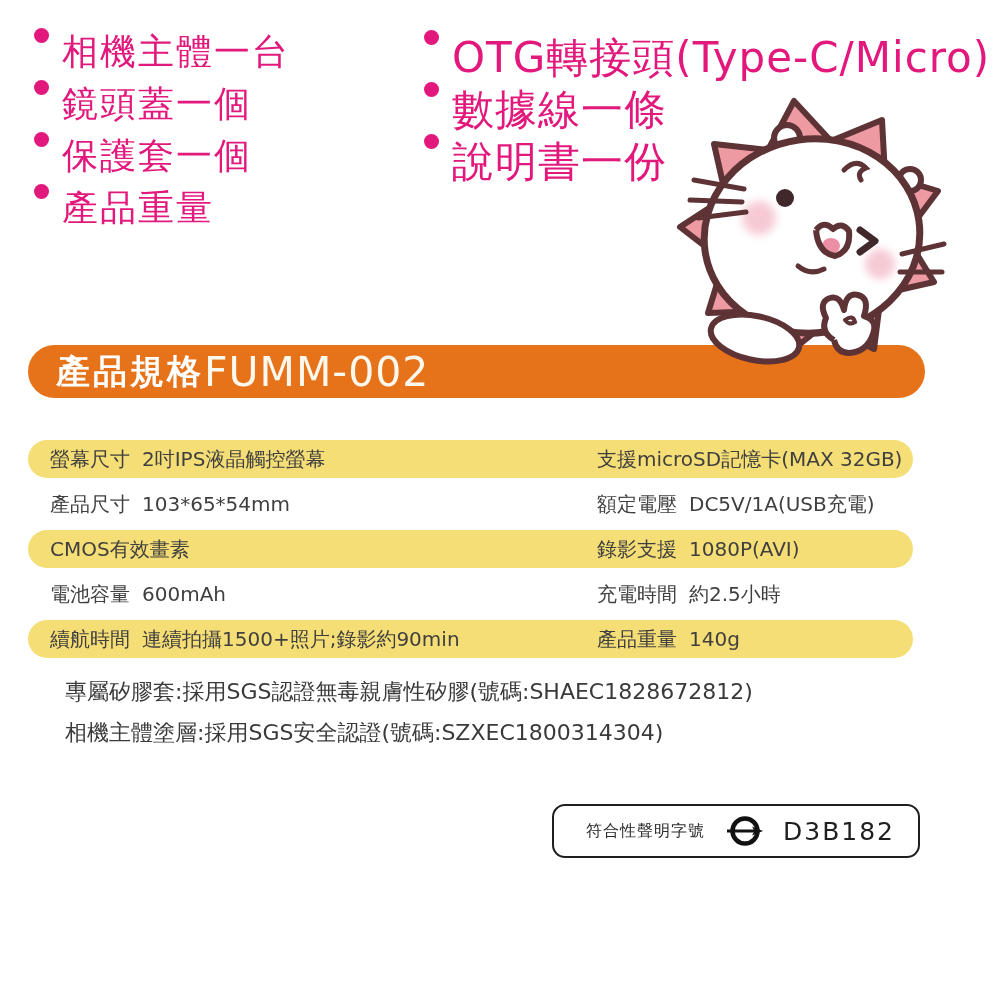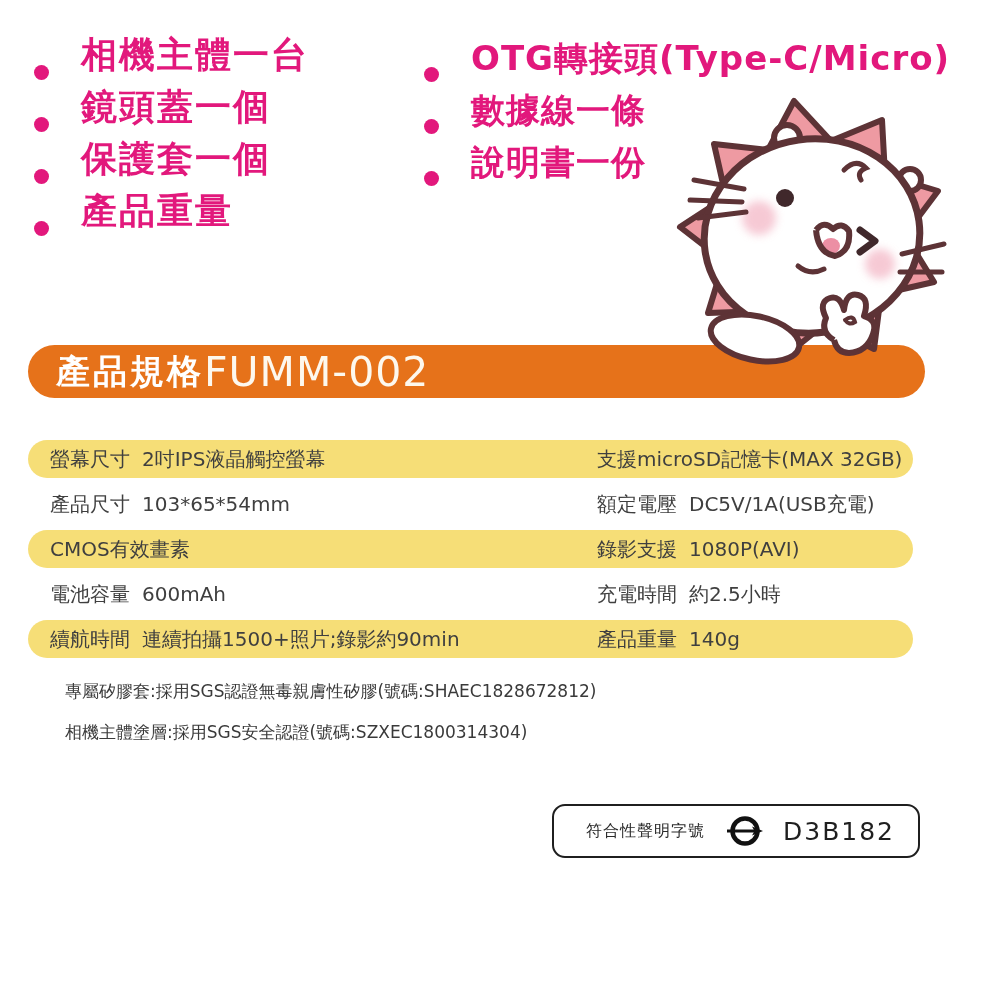--- a/index.html
+++ b/index.html
@@ -11,22 +11,22 @@
     --mane:#ee9aa2;
   }
   html,body{margin:0;padding:0;background:#ffffff;}
   body{width:1000px;height:1000px;font-family:"DejaVu Sans","Liberation Sans",sans-serif;}
   .stage{position:absolute;left:0;top:0;width:1000px;height:1000px;background:#fff;overflow:hidden;}
 
   
   .bullet-col{position:absolute;display:flex;flex-direction:column;}
   .bullet-col.colL{left:34px;top:28px;}
   .bullet-col.colR{left:424px;top:30px;}
-  .bullet-item{display:flex;align-items:flex-end;height:52px;color:var(--pink);font-weight:bold;font-size:36px;letter-spacing:2px;white-space:nowrap;gap:19px;}
-  .bullet-col.colR .bullet-item{font-size:34px;letter-spacing:1px;}
+  .bullet-item{display:flex;align-items:flex-start;height:52px;color:var(--pink);font-weight:normal;font-size:36px;letter-spacing:2px;white-space:nowrap;}
+  .bullet-col.colR .bullet-item{font-size:42px;letter-spacing:1px;}
   .b-dot{width:15px;height:15px;border-radius:50%;background:var(--pink);margin-right:13px;flex:none;}
 
   
   .banner{position:absolute;left:28px;top:345px;width:897px;height:53px;background:var(--orange);
           border-radius:27px;display:flex;align-items:center;justify-content:flex-start;color:#fff;z-index:1;}
   .banner .title{font-size:34px;font-weight:bold;margin-left:28px;letter-spacing:3px;}
   .banner .model{font-size:41px;margin-right:52px;letter-spacing:1px;color:#fdf8ee;}
 
   
   .mascot{position:absolute;left:652px;top:94px;width:348px;height:276px;z-index:2;}
@@ -34,21 +34,21 @@
   
   .spec{position:absolute;left:28px;top:440px;width:885px;}
   .spec-row{display:flex;align-items:center;height:38px;margin-bottom:7px;font-size:20px;color:var(--ink);border-radius:19px;gap:22px;}
   .spec-row.hl{background:var(--yellow);}
   .cell{display:flex;align-items:center;white-space:nowrap;}
   .cellL{width:547px;padding-left:22px;box-sizing:border-box;}
   .cellR{flex:1;}
   .lbl:not(:empty){margin-right:12px;}
 
   
-  .notes{position:absolute;left:65px;top:671px;font-size:17px;color:#3a3a3a;line-height:41px;}
+  .notes{position:absolute;left:65px;top:671px;font-size:22px;color:#3a3a3a;line-height:41px;}
   .notes div{white-space:nowrap;}
 
   
   .compliance{position:absolute;left:552px;top:804px;width:368px;height:54px;border:2.5px solid #1f1f1f;
               border-radius:13px;display:flex;align-items:center;box-sizing:border-box;background:#fff;}
   .compliance .c-label{font-size:16px;color:#2a2a2a;margin-left:32px;letter-spacing:1px;}
   .compliance .c-icon{margin-left:20px;display:flex;align-items:center;}
   .compliance .c-code{font-size:25px;color:#1f1f1f;margin-left:18px;letter-spacing:2px;}
 </style>
 </head>

